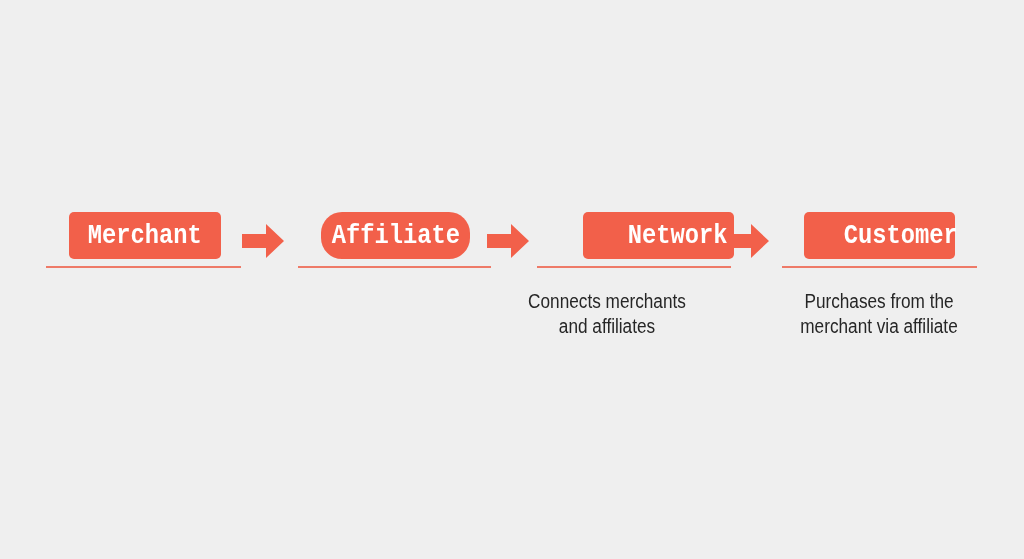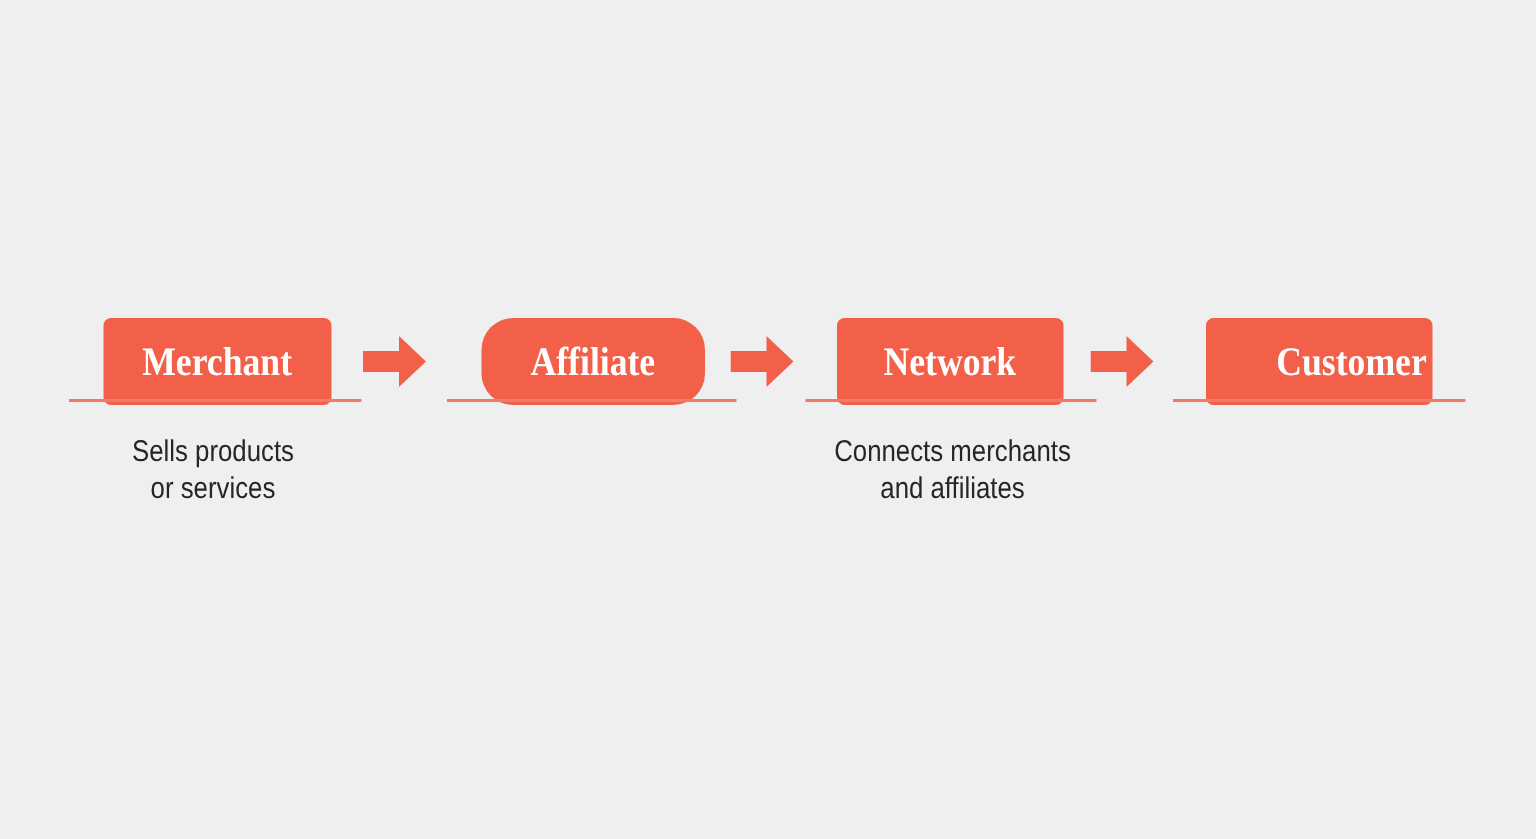--- a/index.html
+++ b/index.html
@@ -13,25 +13,25 @@
   .canvas {
     position: relative;
     width: 1024px;
     height: 559px;
     background: #efefef;
     font-family: "Liberation Sans", sans-serif;
   }
   .node {
     position: absolute;
     top: 212px;
-    height: 58px;
+    height: 47px;
     border-radius: 5px;
     background: #f2604a;
     color: #ffffff;
-    font-family: Liberation Serif, serif;
+    font-family: Liberation Mono, monospace;
     font-weight: bold;
     font-size: 27px;
     display: flex;
     align-items: center;
     justify-content: center;
     box-sizing: border-box;
     letter-spacing: 0px;
     transform-origin: center;
   }
   .node span {
@@ -69,49 +69,49 @@
 </style>
 </head>
 <body>
 
 <div class="canvas">
 
   <div class="node" style="left:69px; width:152px;">
     <span>Merchant</span>
   </div>
   <div class="underline" style="left:46px; width:195px;"></div>
-  <div class="desc" style="left:22px;">
-    <span class="line">Sells products</span>
-    <span class="line">or services</span>
-  </div>
 
   <svg class="arrow" style="left:242px;" viewBox="0 0 42 34">
     <polygon points="0,10 24,10 24,0 42,17 24,34 24,24 0,24" fill="#f2604a"></polygon>
   </svg>
 
   <div class="node" style="left:321px; width:149px;border-radius:21px;">
     <span>Affiliate</span>
   </div>
   <div class="underline" style="left:298px; width:193px;"></div>
 
   <svg class="arrow" style="left:487px;" viewBox="0 0 42 34">
     <polygon points="0,10 24,10 24,0 42,17 24,34 24,24 0,24" fill="#f2604a"></polygon>
   </svg>
 
-  <div class="node" style="left:558px; width:151px;">
+  <div class="node" style="left:583px; width:151px;justify-content:flex-end;">
     <span>Network</span>
   </div>
   <div class="underline" style="left:537px; width:194px;"></div>
-  <div class="desc" style="left:515px;">
+  <div class="desc" style="left:487px;">
     <span class="line">Connects merchants</span>
     <span class="line">and affiliates</span>
   </div>
 
   <svg class="arrow" style="left:727px;" viewBox="0 0 42 34">
     <polygon points="0,10 24,10 24,0 42,17 24,34 24,24 0,24" fill="#f2604a"></polygon>
   </svg>
 
   <div class="node" style="left:804px; width:151px;padding-left:43px;">
     <span>Customer</span>
   </div>
   <div class="underline" style="left:782px; width:195px;"></div>
+  <div class="desc" style="left:759px;">
+    <span class="line">Purchases from the</span>
+    <span class="line">merchant via affiliate</span>
+  </div>
 
 </div>
 
 </body></html>

